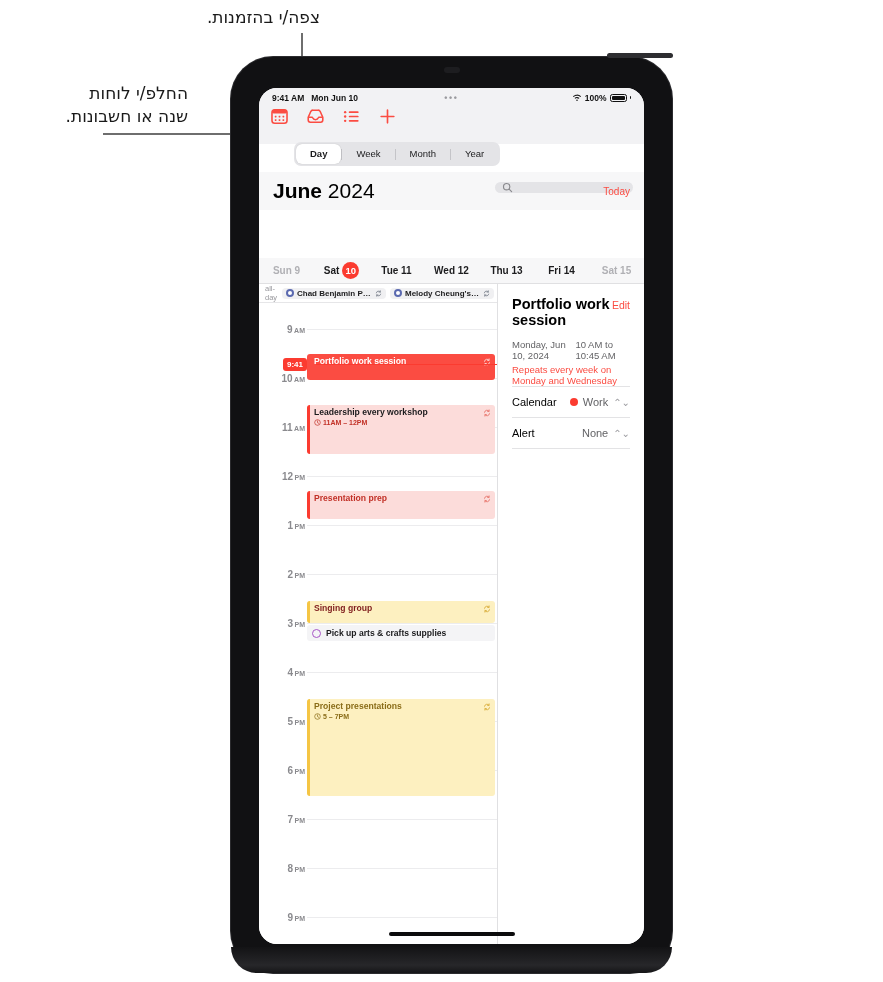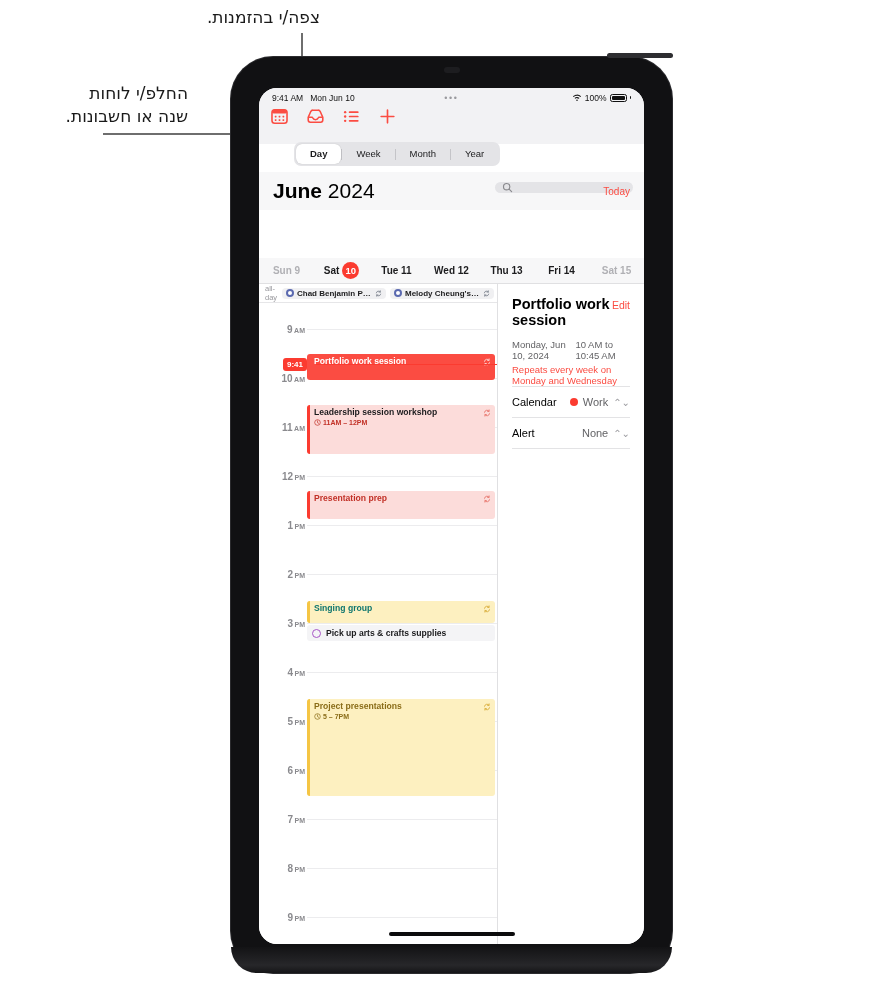--- a/index.html
+++ b/index.html
@@ -57,21 +57,21 @@
     background: #ffffff;
     border-radius: 18px;
     overflow: hidden;
   }
 
   
   #status-bar {
     height: 19px; background: #f2f2f4;
     display: flex; align-items: center;
     padding: 0 13px;
-    font-size: 8.5px; font-weight: normal; color: #111;
+    font-size: 8.5px; font-weight: bold; color: #111;
     position: relative;
   }
   #status-left { display: flex; gap: 7px; align-items: center; }
   #status-dots {
     position: absolute; left: 50%; transform: translateX(-50%);
     letter-spacing: 1.6px; color: #9a9a9e; font-size: 9px;
   }
   #status-right {
     margin-left: auto; display: flex; align-items: center; gap: 3px;
   }
@@ -457,21 +457,21 @@
             <div class="event solid" style="top:51px;height:26px">
               <div class="ev-title">Portfolio work session</div>
               <svg class="ev-rep" viewBox="0 0 16 16" style="color:#ffd9d6">
                 <path d="M3 6.6A5 5 0 0112 4.6M13 9.4A5 5 0 014 11.4" fill="none" stroke="currentColor" stroke-width="1.8" stroke-linecap="round"></path>
                 <path d="M12.2 1.8v3h-3M3.8 14.2v-3h3" fill="none" stroke="currentColor" stroke-width="1.8" stroke-linecap="round" stroke-linejoin="round"></path>
               </svg>
             </div>
 
             <div class="event tinted" style="top:102px;height:49px;background:#fcdcda">
               <span class="bar" style="background:#fb3b30"></span>
-              <div class="ev-title" style="color:#1c1c1e">Leadership session workshop</div>
+              <div class="ev-title" style="color:#1c1c1e">Leadership every workshop</div>
               <div class="ev-time">
                 <svg viewBox="0 0 16 16" style="width:7px;height:7px">
                   <circle cx="8" cy="8" r="6.4" fill="none" stroke="currentColor" stroke-width="1.6"></circle>
                   <path d="M8 4.4V8.2l2.6 1.6" fill="none" stroke="currentColor" stroke-width="1.6" stroke-linecap="round"></path>
                 </svg>
                 <span>11AM – 12PM</span>
               </div>
               <svg class="ev-rep" viewBox="0 0 16 16" style="color:#e8756c">
                 <path d="M3 6.6A5 5 0 0112 4.6M13 9.4A5 5 0 014 11.4" fill="none" stroke="currentColor" stroke-width="1.8" stroke-linecap="round"></path>
                 <path d="M12.2 1.8v3h-3M3.8 14.2v-3h3" fill="none" stroke="currentColor" stroke-width="1.8" stroke-linecap="round" stroke-linejoin="round"></path>
@@ -480,21 +480,21 @@
 
             <div class="event tinted" style="top:188px;height:28px;background:#fcdcda">
               <span class="bar" style="background:#fb3b30"></span>
               <div class="ev-title">Presentation prep</div>
               <svg class="ev-rep" viewBox="0 0 16 16" style="color:#e8756c">
                 <path d="M3 6.6A5 5 0 0112 4.6M13 9.4A5 5 0 014 11.4" fill="none" stroke="currentColor" stroke-width="1.8" stroke-linecap="round"></path>
                 <path d="M12.2 1.8v3h-3M3.8 14.2v-3h3" fill="none" stroke="currentColor" stroke-width="1.8" stroke-linecap="round" stroke-linejoin="round"></path>
               </svg>
             </div>
 
-            <div class="event" style="top:298px;height:22px;background:#fdf0c0;color:#0f766e">
+            <div class="event" style="top:298px;height:22px;background:#fdf0c0;color:#7f1d1d">
               <span class="bar" style="background:#f5c544"></span>
               <div class="ev-title">Singing group</div>
               <svg class="ev-rep" viewBox="0 0 16 16" style="color:#d9ae3c">
                 <path d="M3 6.6A5 5 0 0112 4.6M13 9.4A5 5 0 014 11.4" fill="none" stroke="currentColor" stroke-width="1.8" stroke-linecap="round"></path>
                 <path d="M12.2 1.8v3h-3M3.8 14.2v-3h3" fill="none" stroke="currentColor" stroke-width="1.8" stroke-linecap="round" stroke-linejoin="round"></path>
               </svg>
             </div>
 
             <div class="reminder" style="top:322px">
               <span class="rem-circle"></span>

